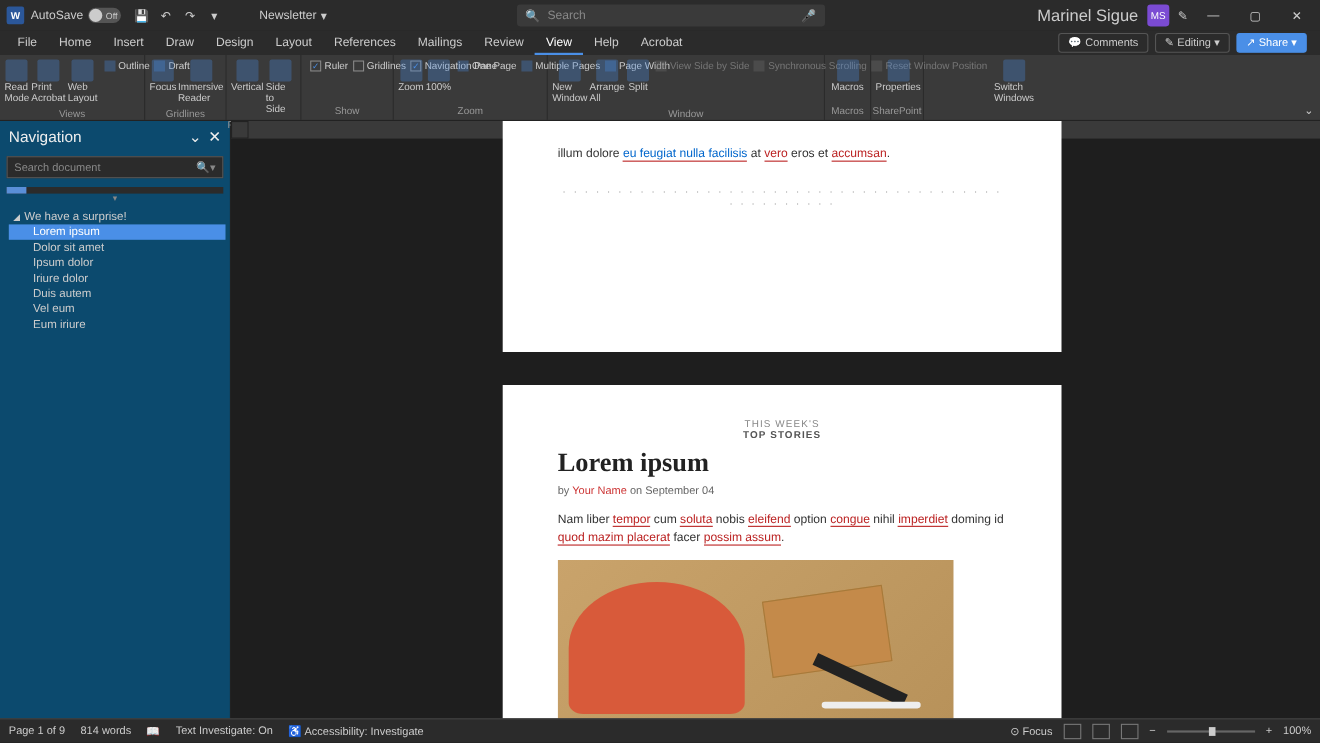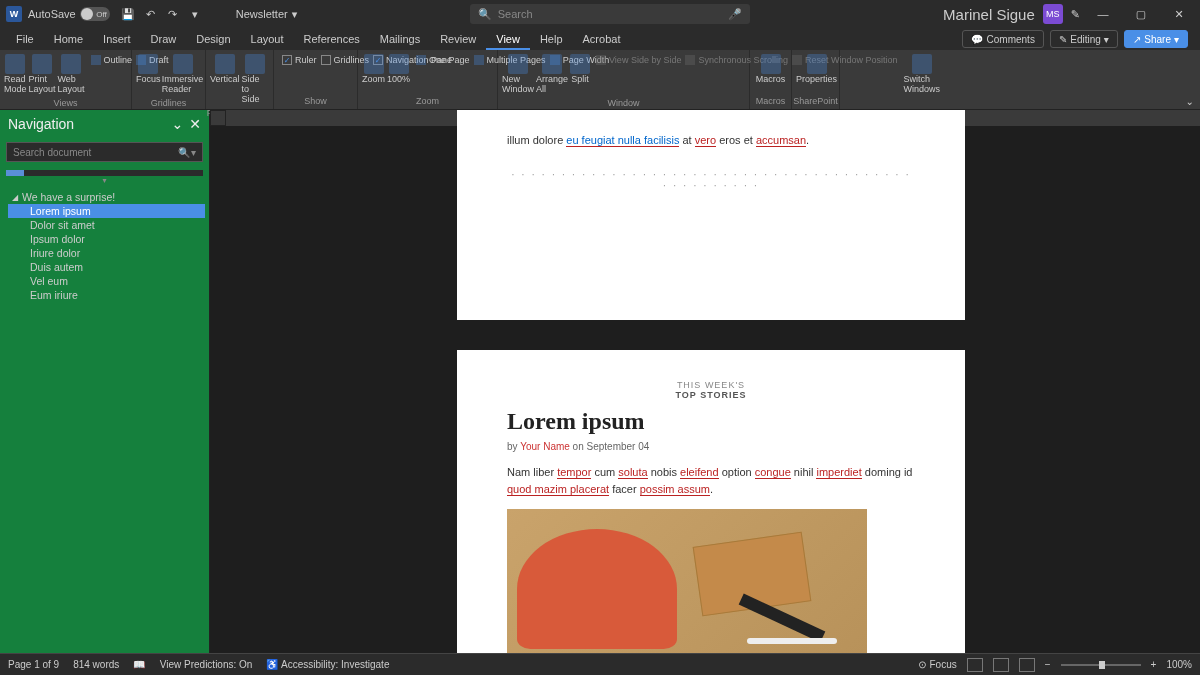--- a/index.html
+++ b/index.html
@@ -31,21 +31,21 @@
 .rgroup-label { height:13px; text-align:center; font-size:9px; color:#999; }
 .rbtn { display:flex; flex-direction:column; align-items:center; justify-content:flex-start; width:34px; cursor:pointer; padding-top:1px; }
 .rbtn .ic { width:20px; height:20px; background:#4a8fe7; opacity:.3; border-radius:2px; margin-bottom:1px; }
 .rbtn .lbl { font-size:9px; text-align:left; line-height:1.1; }
 .chk-col { display:flex; flex-direction:row; gap:4px; padding:2px 4px; }
 .chk { display:flex; align-items:center; gap:3px; font-size:9px; cursor:pointer; white-space:nowrap; }
 .chk .box { width:10px; height:10px; border:1px solid #888; display:inline-flex; align-items:center; justify-content:center; font-size:8px; color:#4a8fe7; }
 .ribbon-collapse { position:absolute; right:6px; bottom:2px; font-size:10px; cursor:pointer; }
 
 .main { display:flex; height:555px; }
-.navpane { width:210px; background:#15803d; display:flex; flex-direction:column; border-right:1px solid #222; }
+.navpane { width:210px; background:#0c4a6e; display:flex; flex-direction:column; border-right:1px solid #222; }
 .nav-head { display:flex; align-items:center; padding:6px 8px; font-size:14px; color:#eee; }
 .nav-head .sp { margin-left:auto; display:flex; gap:6px; }
 .nav-search { margin:4px 6px; height:20px; background:#2b2b2b; border:1px solid #555; display:flex; align-items:center; padding:0 6px; font-size:10px; color:#888; }
 .nav-search .mg { margin-left:auto; }
 .nav-tabs { display:flex; gap:14px; padding:6px 8px; font-size:10px; }
 .nav-tab { cursor:pointer; padding-bottom:2px; }
 .nav-tab.active { color:#fff; border-bottom:2px solid #4a8fe7; }
 .nav-scroll { height:6px; background:#2b2b2b; margin:4px 6px; position:relative; }
 .nav-scroll .bar { position:absolute; left:0; width:18px; height:6px; background:#5a8fd8; }
 .nav-scroll::after { content:"▾"; position:absolute; left:50%; top:6px; font-size:8px; color:#888; transform:translateX(-50%); }
@@ -139,21 +139,21 @@
 
 <div class="ribbon">
   <div class="rgroup" style="width:132px;">
     <div class="rgroup-body">
       <div class="rbtn">
           <div class="ic"></div>
           <div class="lbl">Read Mode</div>
         </div>
       <div class="rbtn">
           <div class="ic"></div>
-          <div class="lbl">Print Layout</div>
+          <div class="lbl">Print Acrobat</div>
         </div>
       <div class="rbtn">
           <div class="ic"></div>
           <div class="lbl">Web Layout</div>
         </div>
       <div class="chk-col">
         <div class="chk">
             <span style="width:10px;height:10px;background:#4a8fe7;opacity:.3;"></span>
             <span>Outline</span>
           </div>
@@ -352,21 +352,21 @@
       </div>
 
     </div>
   </div>
 </div>
 
 <div class="statusbar">
   <span>Page 1 of 9</span>
   <span>814 words</span>
   <span>📖</span>
-  <span>View Predictions: On</span>
+  <span>Text Investigate: On</span>
   <span>♿ <span>Accessibility: Investigate</span></span>
   <div class="right">
     <span>⊙ <span>Focus</span></span>
     <div class="view-btn"></div>
     <div class="view-btn"></div>
     <div class="view-btn"></div>
     <span>−</span>
     <div class="zoom-slider">
         <div class="thumb"></div>
       </div>

